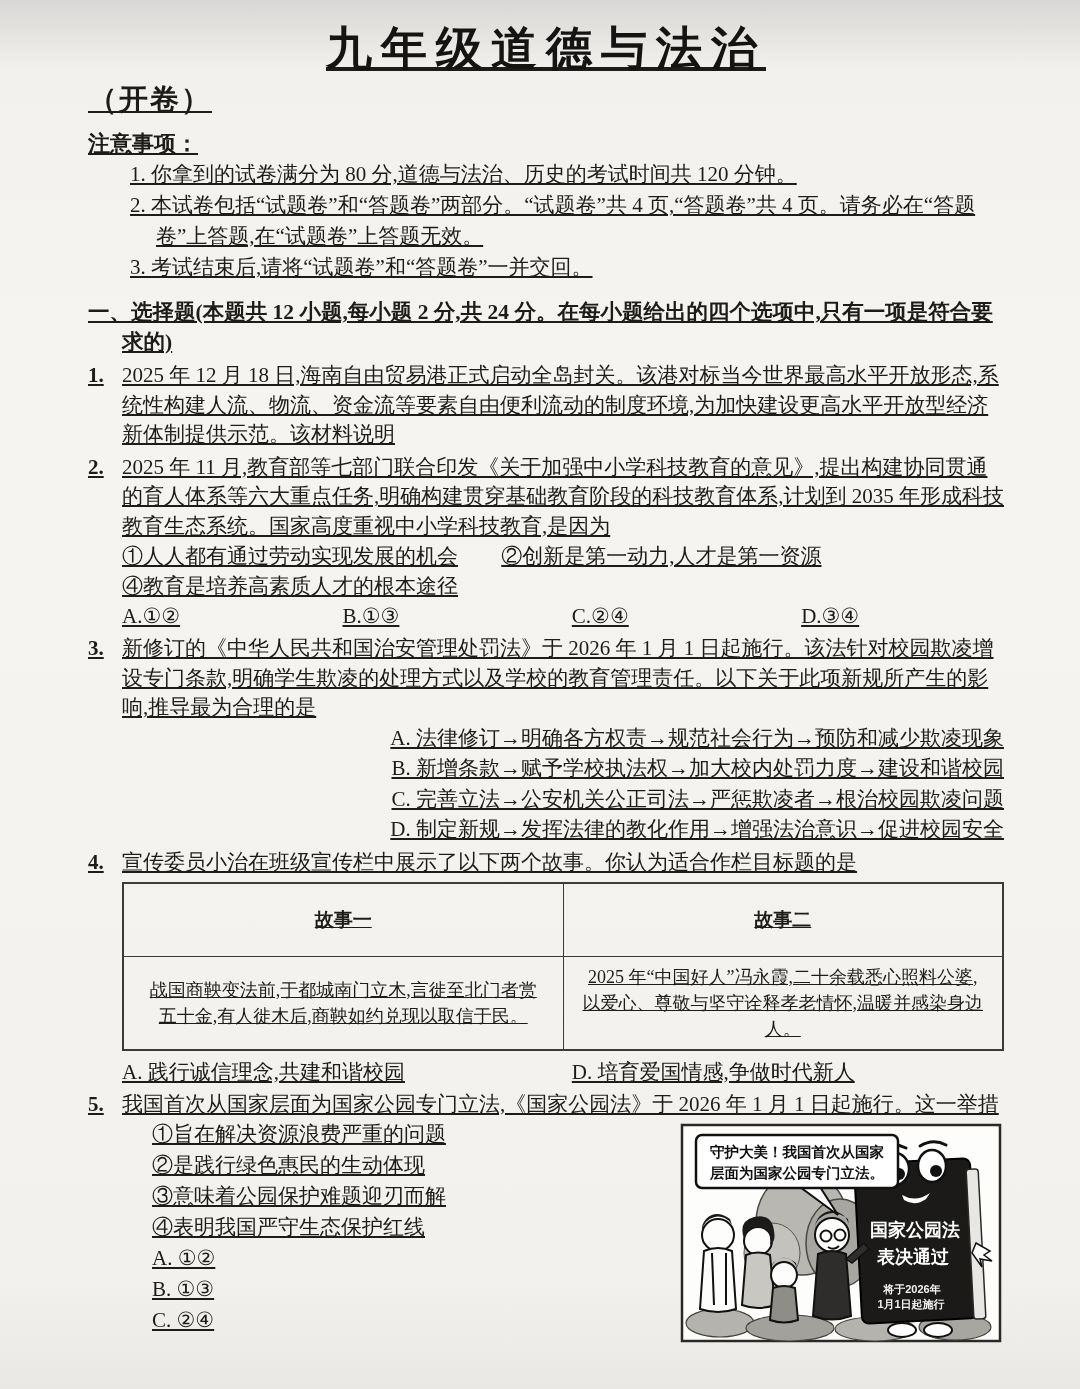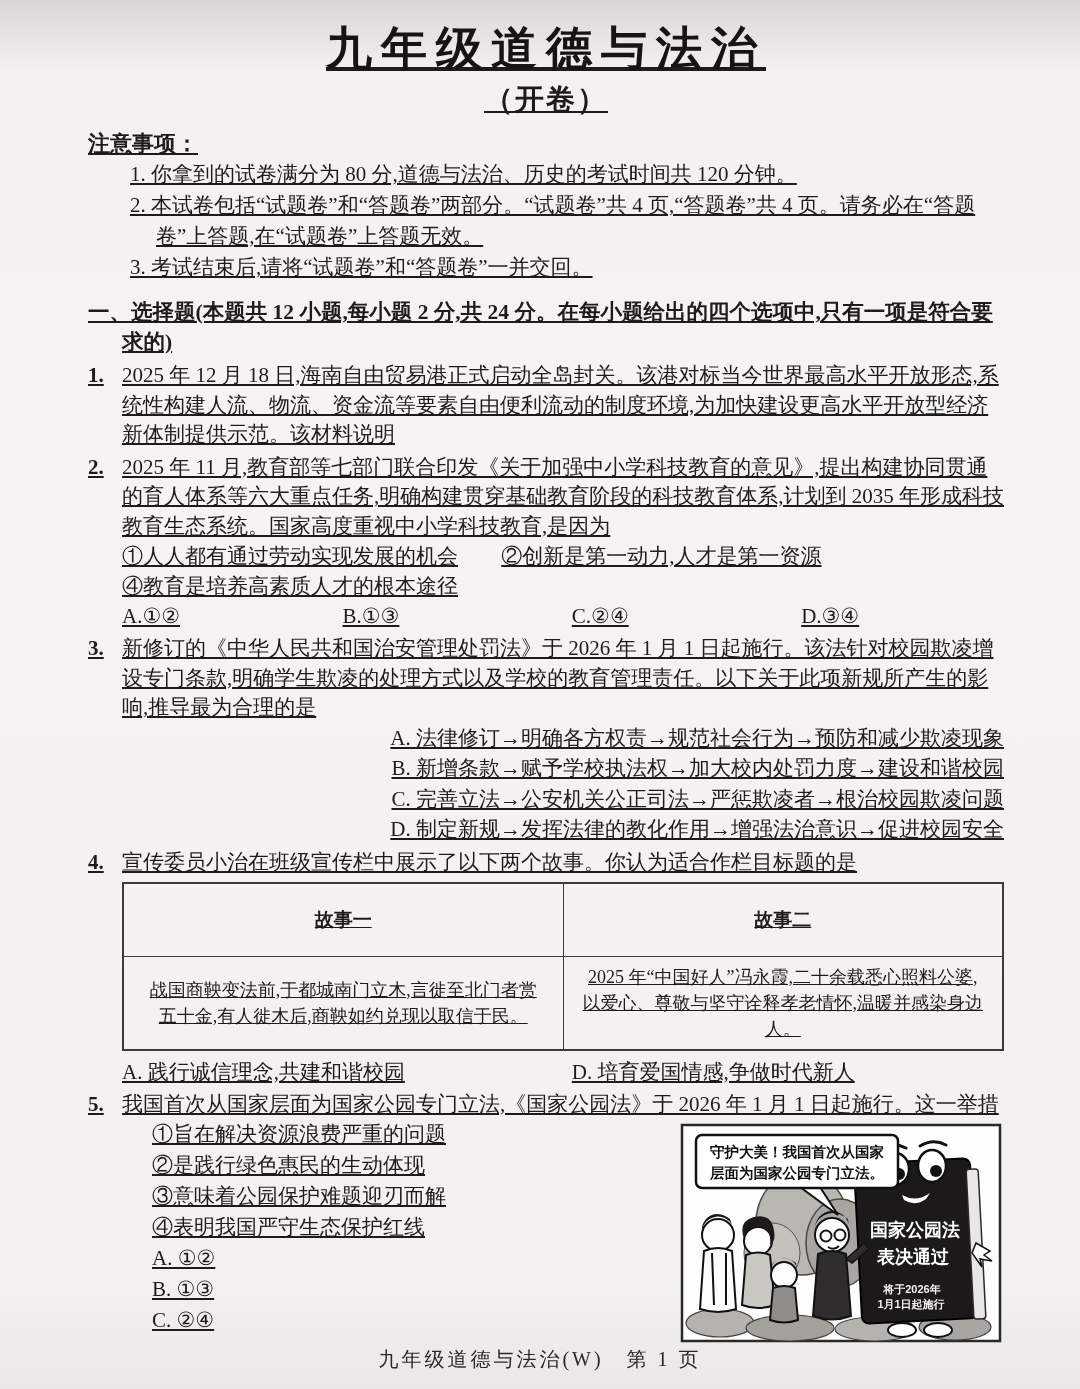--- a/index.html
+++ b/index.html
@@ -17,21 +17,20 @@
 
   
   .title {
     text-align: center;
     font-size: 46px; font-weight: 900;
     letter-spacing: 9px;
     line-height: 58px;
     color: #151413;
   }
   .subtitle {
-    text-align: center;
     font-size: 29px; font-weight: 700;
     line-height: 42px;
     margin-bottom: 8px;
     letter-spacing: 2px;
   }
 
   
   .notice-head { font-size: 22px; font-weight: 700; line-height: 31px; }
   .notice-items { padding-left: 42px; }
   .notice-item { font-size: 21px; line-height: 31px; padding-left: 26px; text-indent: -26px; }
@@ -283,14 +282,13 @@
               <text x="117" y="34" text-anchor="middle" font-family="Liberation Sans, DejaVu Sans, sans-serif" font-size="14.5" font-weight="bold" fill="#111">守护大美！我国首次从国家</text>
               <text x="117" y="55" text-anchor="middle" font-family="Liberation Sans, DejaVu Sans, sans-serif" font-size="14.5" font-weight="bold" fill="#111">层面为国家公园专门立法。</text>
             </g>
           </svg>
         </div>
       </div>
     </div>
 
   </div>
 
-  <div class="footer">九年级道德与法治(W)　第 1 页</div>
 </div>
 
 </body></html>

